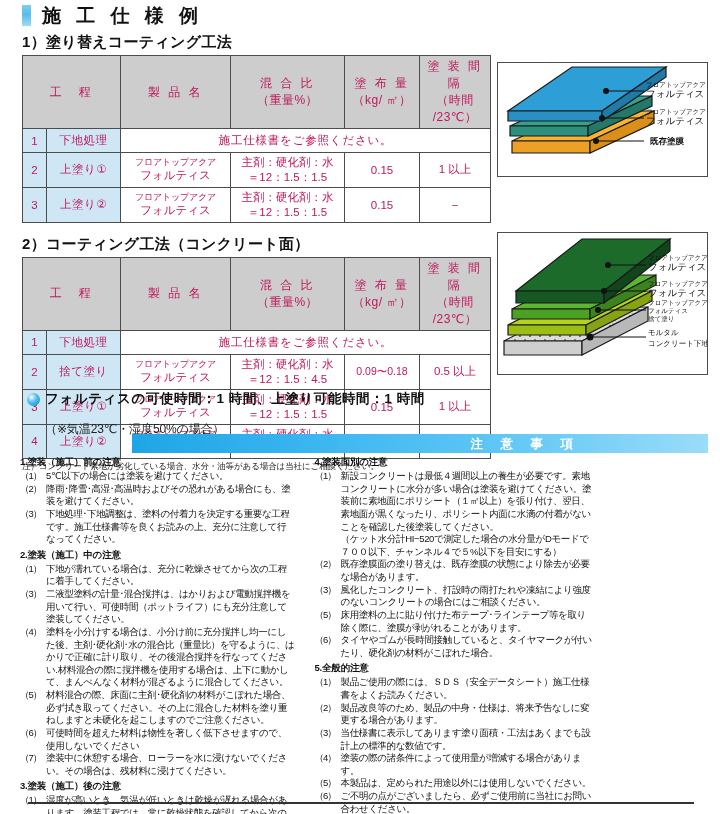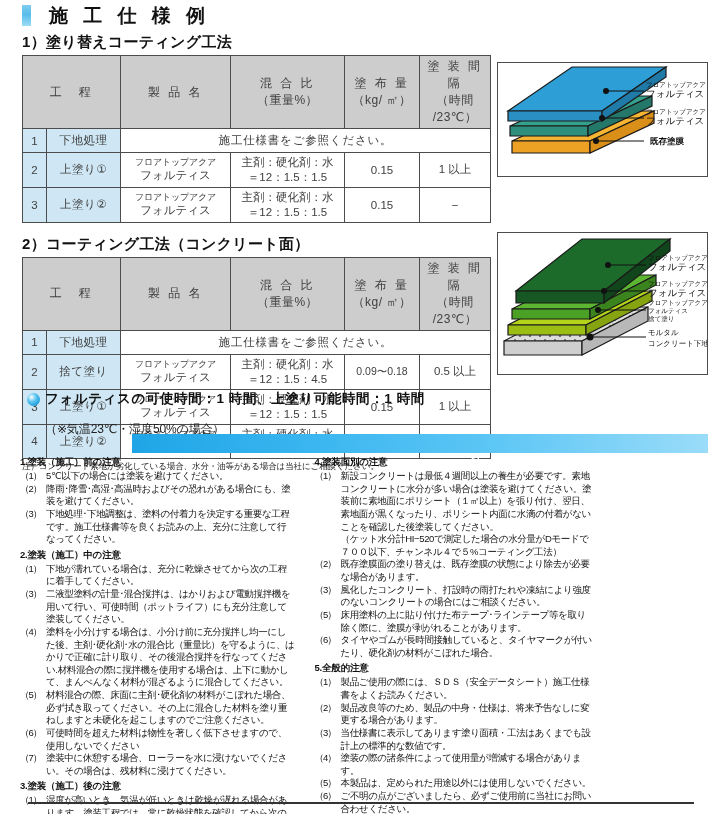--- a/index.html
+++ b/index.html
@@ -10,21 +10,20 @@
     font-family:"Liberation Sans","DejaVu Sans",sans-serif;
     color:#1a1a1a;
     position:relative;
     overflow:hidden;
   }
 
   
   .page-title-row{
     display:flex; align-items:center;
     padding:5px 0 2px 22px;
-    gap:7px;
   }
   .title-bar{
     width:9px; height:21px;
     background:linear-gradient(to bottom,#7fcdf0 0%,#57bdea 45%,#9ddcf5 100%);
     margin-right:11px;
   }
   .page-title{
     font-size:19px; font-weight:bold; letter-spacing:5px;
     color:#111; line-height:1;
   }
@@ -46,21 +45,21 @@
     margin-left:22px;
     width:468px;
     table-layout:fixed;
     background:#fff;
   }
   table.spec td, table.spec th{
     border:1px solid #4c4c4c;
     text-align:center;
     vertical-align:middle;
     font-size:11.5px;
-    color:#404040;
+    color:#be185d;
     padding:2px 1px;
   }
   table.spec thead th{
     background:#cdcdcd;
     font-weight:normal;
     letter-spacing:2.5px;
     height:32px;
     font-size:12px;
   }
   table.spec thead th .sub{ letter-spacing:0.5px; display:block; }
@@ -107,21 +106,21 @@
   }
   .usable-main{ font-size:13.5px; font-weight:bold; letter-spacing:0.6px; color:#111; line-height:1.15;}
   .usable-sub{ font-size:12px; color:#222; margin-top:14px; letter-spacing:-0.1px;}
 
   
   .notice-banner{
     position:absolute; left:132px; top:434px; width:576px; height:19px;
     background:linear-gradient(to right,#1fa5e6 0%,#37b4ef 28%,#5cc6f5 62%,#9adcf9 100%);
   }
   .notice-banner span{
-    position:absolute; right:128px; top:18px;
+    position:absolute; right:128px; top:2px;
     color:#ffffff; font-size:12.5px; font-weight:bold; letter-spacing:7px;
   }
 
   
   .notes{
     position:absolute; left:0; top:456px; width:600px; height:340px;
     display:flex;
   }
   .notes-col{ width:360px; padding:0 6px 0 0; }
   .notes-col.left{ padding-left:20px; }
@@ -433,21 +432,21 @@
       </ul>
       <div class="note-h">3.塗装（施工）後の注意</div>
       <ul class="note-list">
         <li><span class="lbl">（1）</span><span>湿度が高いとき、気温が低いときは乾燥が遅れる場合があります。塗装工程では、常に乾燥状態を確認してから次の工程に入ってください。</span></li>
       </ul>
     </div>
   <div class="notes-col right" id="notes-right">
       <div class="note-h">4.塗装面別の注意</div>
       <ul class="note-list">
         <li><span class="lbl">（1）</span><span>新設コンクリートは最低４週間以上の養生が必要です。素地コンクリートに水分が多い場合は塗装を避けてください。塗装前に素地面にポリシート（１㎡以上）を張り付け、翌日、素地面が黒くなったり、ポリシート内面に水滴の付着がないことを確認した後塗装してください。</span></li>
-        <li class="blue"><span class="lbl"></span><span>（ケット水分計HI−520で測定した場合の水分量がDモードで７００以下、チャンネル４で５%コーティング工法）</span></li>
+        <li class="blue"><span class="lbl"></span><span>（ケット水分計HI−520で測定した場合の水分量がDモードで７００以下、チャンネル４で５%以下を目安にする）</span></li>
         <li><span class="lbl">（2）</span><span>既存塗膜面の塗り替えは、既存塗膜の状態により除去が必要な場合があります。</span></li>
         <li><span class="lbl">（3）</span><span>風化したコンクリート、打設時の雨打たれや凍結により強度のないコンクリートの場合にはご相談ください。</span></li>
         <li><span class="lbl">（5）</span><span>床用塗料の上に貼り付けた布テープ･ラインテープ等を取り除く際に、塗膜が剥がれることがあります。</span></li>
         <li><span class="lbl">（6）</span><span>タイヤやゴムが長時間接触していると、タイヤマークが付いたり、硬化剤の材料がこぼれた場合。</span></li>
       </ul>
       <div class="note-h">5.全般的注意</div>
       <ul class="note-list">
         <li><span class="lbl">（1）</span><span>製品ご使用の際には、ＳＤＳ（安全データシート）施工仕様書をよくお読みください。</span></li>
         <li><span class="lbl">（2）</span><span>製品改良等のため、製品の中身・仕様は、将来予告なしに変更する場合があります。</span></li>
         <li><span class="lbl">（3）</span><span>当仕様書に表示してあります塗り面積・工法はあくまでも設計上の標準的な数値です。</span></li>

